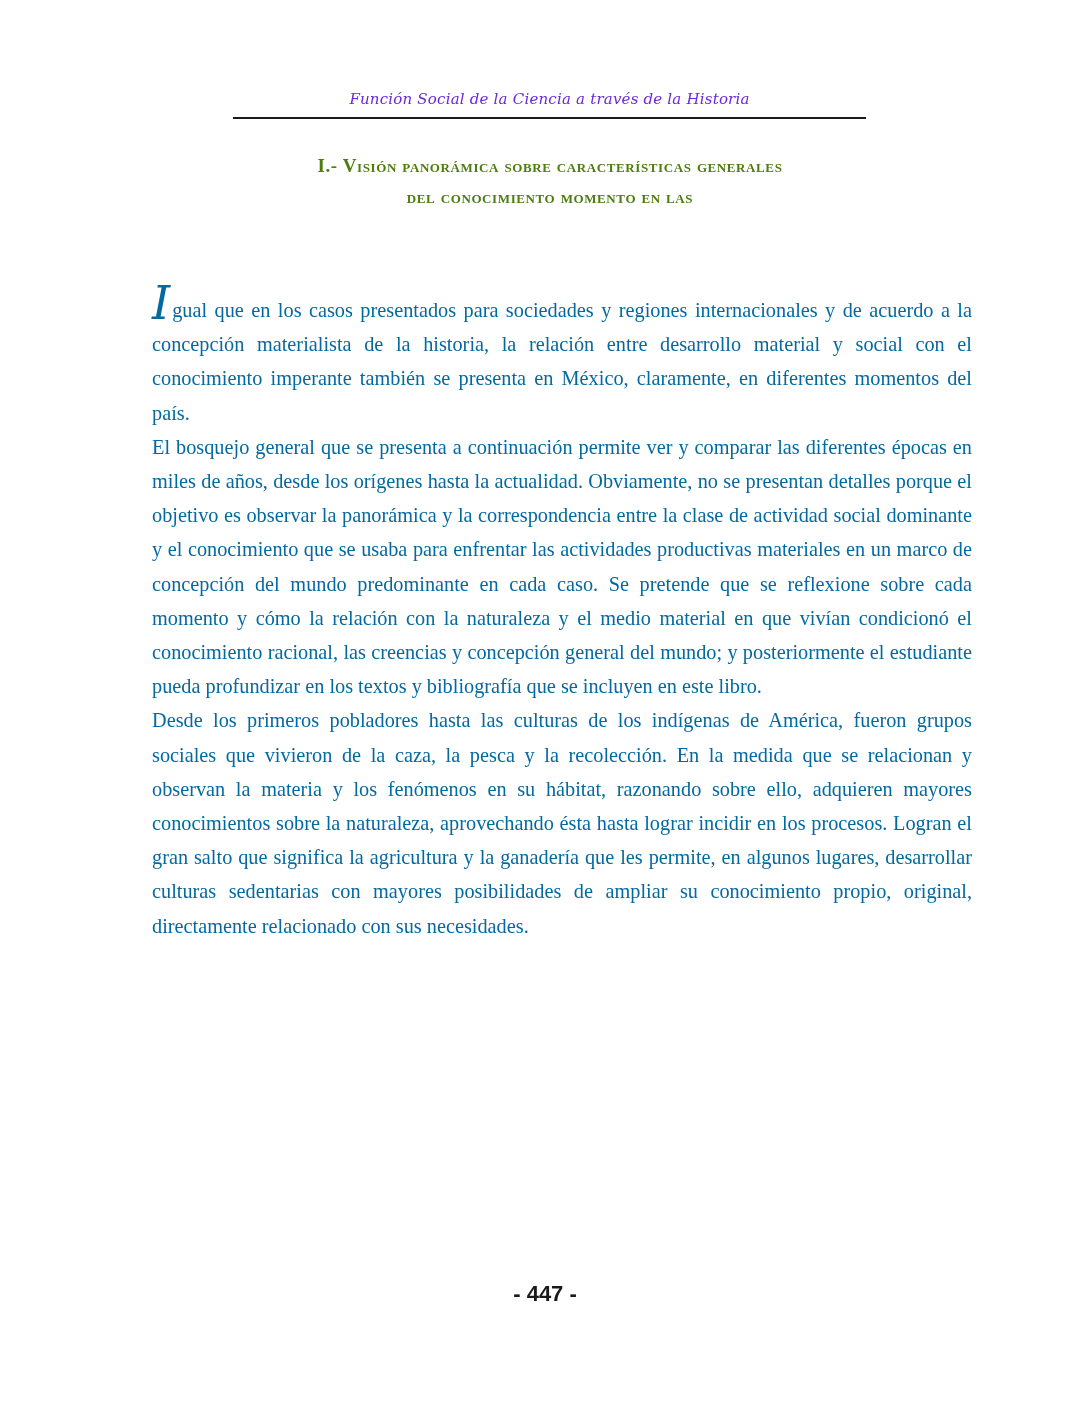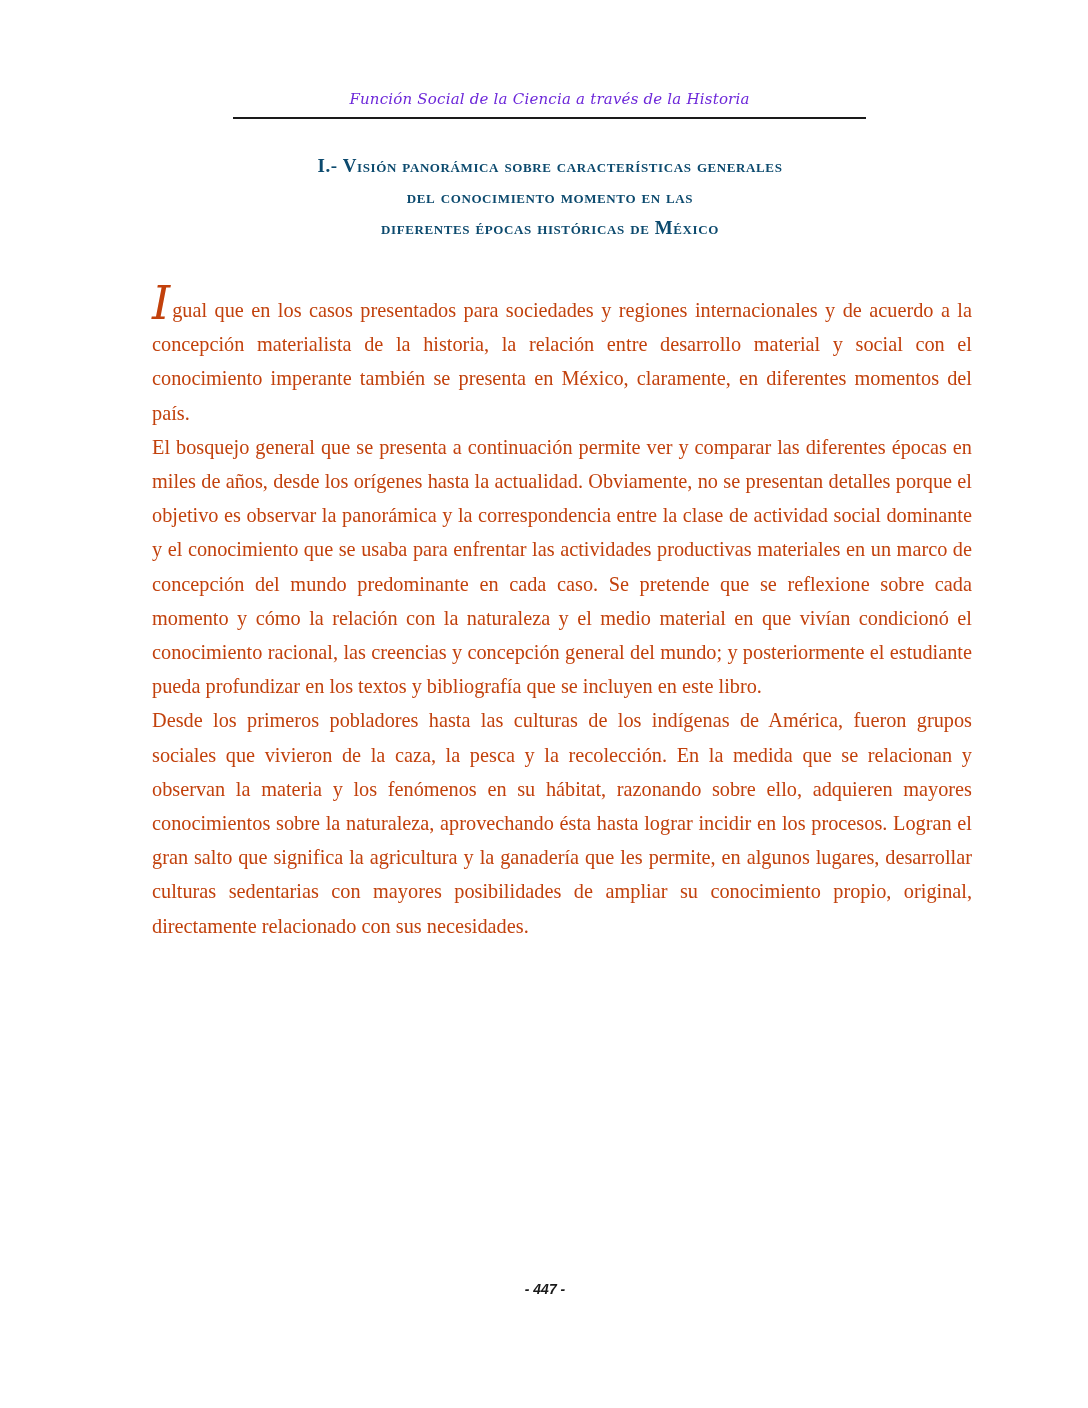--- a/index.html
+++ b/index.html
@@ -8,50 +8,49 @@
     position: absolute; left: 233px; width: 633px; top: 90px;
     text-align: center; font-family: "DejaVu Serif", serif; font-style: italic;
     font-size: 15px; color: #6d28d9; letter-spacing: 0.2px;
   }
   .head-rule {
     position: absolute; left: 233px; width: 633px; top: 117px; height: 2px; background: #1a1a1a;
   }
   .chapter-title {
     position: absolute; left: 150px; width: 800px; top: 150px;
     text-align: center; font-family: "Liberation Serif", serif; font-weight: bold;
-    font-size: 19px; line-height: 31px; color: #0c4a6e; letter-spacing: 0.6px;
+    font-size: 19px; line-height: 31px; color: #4d7c0f; letter-spacing: 0.6px;
     font-variant: small-caps; text-transform: none;
   }
   .body-text {
     position: absolute; left: 152px; width: 820px; top: 293px;
     font-family: "Liberation Serif", serif; font-size: 20.3px; line-height: 34.2px;
-    color: #c2410c; text-align: justify;
+    color: #0369a1; text-align: justify;
   }
   .body-text p { margin: 0; }
   .drop-cap {
     font-family: "DejaVu Serif", serif; font-style: italic; font-size: 46px;
     line-height: 20px; vertical-align: -2px; margin-right: 2px; font-weight: normal;
   }
   .section-head { font-weight: bold; margin-top: 34px !important; }
   .folio {
     position: absolute; left: 480px; width: 130px; top: 1281px;
-    text-align: center; font-family: "Liberation Sans", sans-serif; font-style: italic;
-    font-weight: bold; font-size: 14px; color: #1a1a1a;
+    text-align: center; font-family: "Liberation Sans", sans-serif; 
+    font-weight: bold; font-size: 22px; color: #1a1a1a;
   }
 </style>
 </head>
 <body>
 
 <div class="running-head">Función Social de la Ciencia a través de la Historia</div>
 <div class="head-rule"></div>
 
 <div class="chapter-title">
   <div>I.- Visión panorámica sobre características generales</div>
   <div>del conocimiento momento en las</div>
-  <div>diferentes épocas históricas de México</div>
 </div>
 
 <div class="body-text">
   <p><span class="drop-cap">I</span><span>gual que en los casos presentados para sociedades y regiones internacionales y de acuerdo a la concepción materialista de la historia, la relación entre desarrollo material y social con el conocimiento imperante también se presenta en México, claramente, en diferentes momentos del país.</span></p>
   <p>El bosquejo general que se presenta a continuación permite ver y comparar las diferentes épocas en miles de años, desde los orígenes hasta la actualidad. Obviamente, no se presentan detalles porque el objetivo es observar la panorámica y la correspondencia entre la clase de actividad social dominante y el conocimiento que se usaba para enfrentar las actividades productivas materiales en un marco de concepción del mundo predominante en cada caso. Se pretende que se reflexione sobre cada momento y cómo la relación con la naturaleza y el medio material en que vivían condicionó el conocimiento racional, las creencias y concepción general del mundo; y posteriormente el estudiante pueda profundizar en los textos y bibliografía que se incluyen en este libro.</p>
   <p>Desde los primeros pobladores hasta las culturas de los indígenas de América, fueron grupos sociales que vivieron de la caza, la pesca y la recolección. En la medida que se relacionan y observan la materia y los fenómenos en su hábitat, razonando sobre ello, adquieren mayores conocimientos sobre la naturaleza, aprovechando ésta hasta lograr incidir en los procesos. Logran el gran salto que significa la agricultura y la ganadería que les permite, en algunos lugares, desarrollar culturas sedentarias con mayores posibilidades de ampliar su conocimiento propio, original, directamente relacionado con sus necesidades.</p>
 </div>
 
 <div class="folio">- 447 -</div>
 

